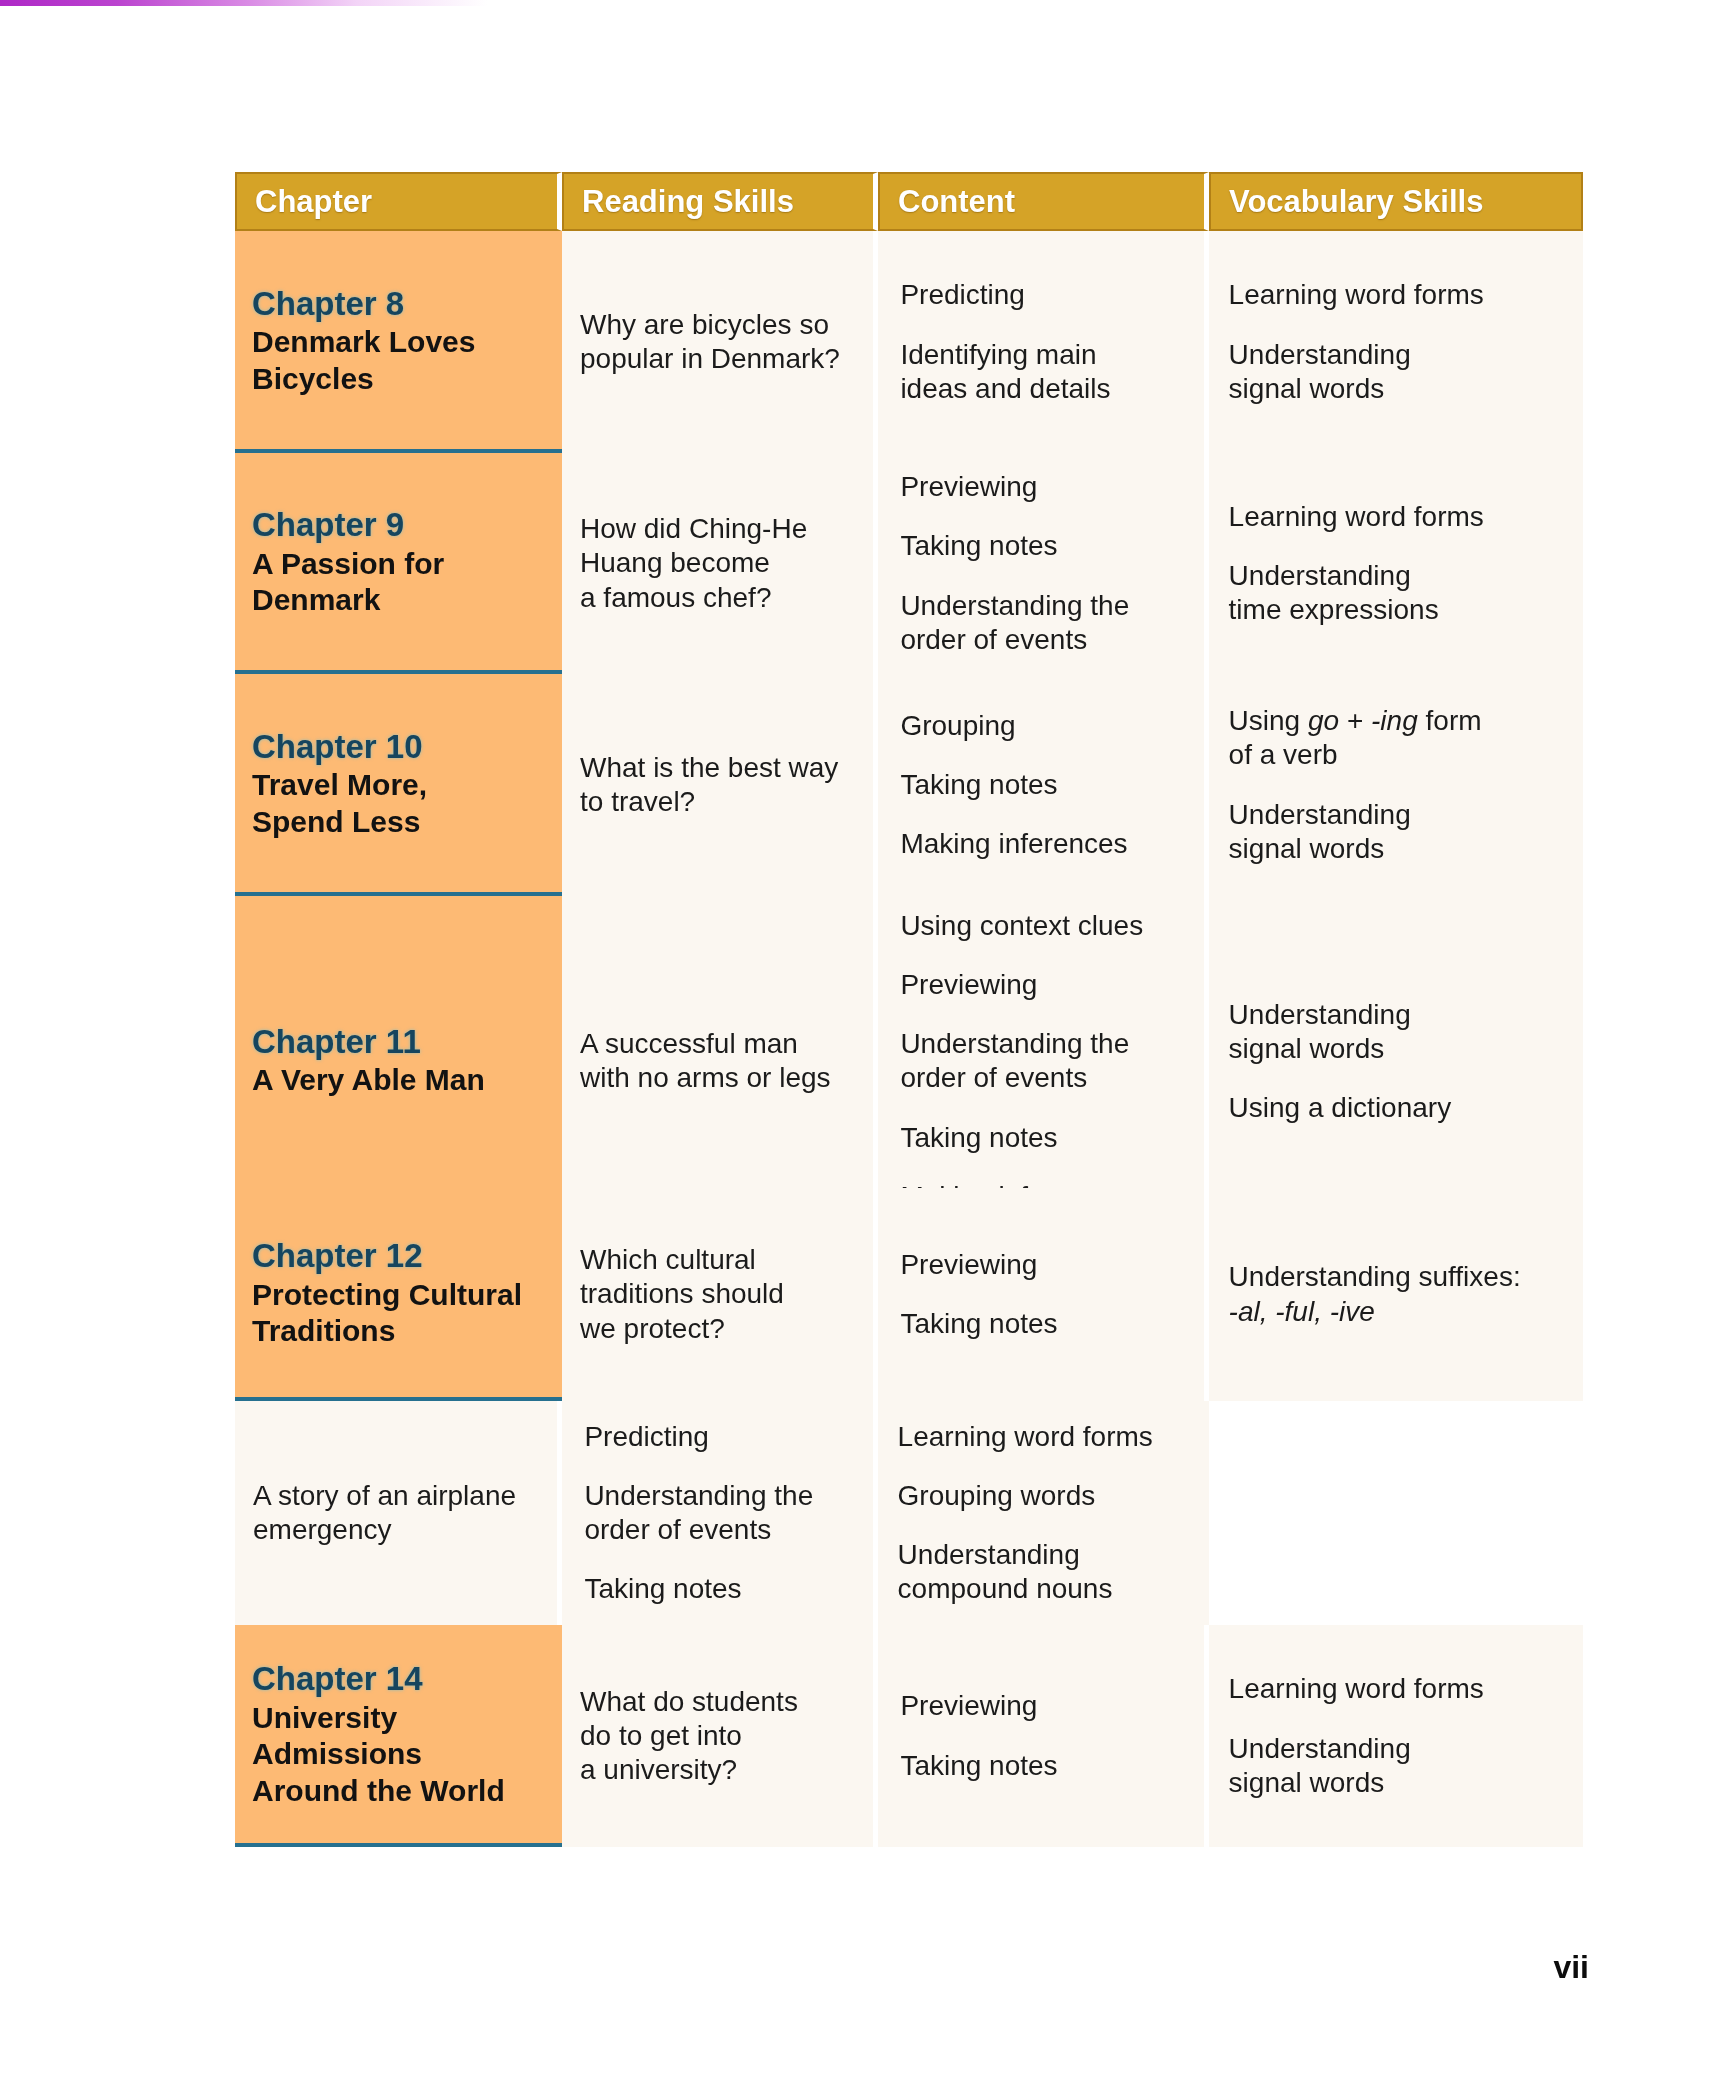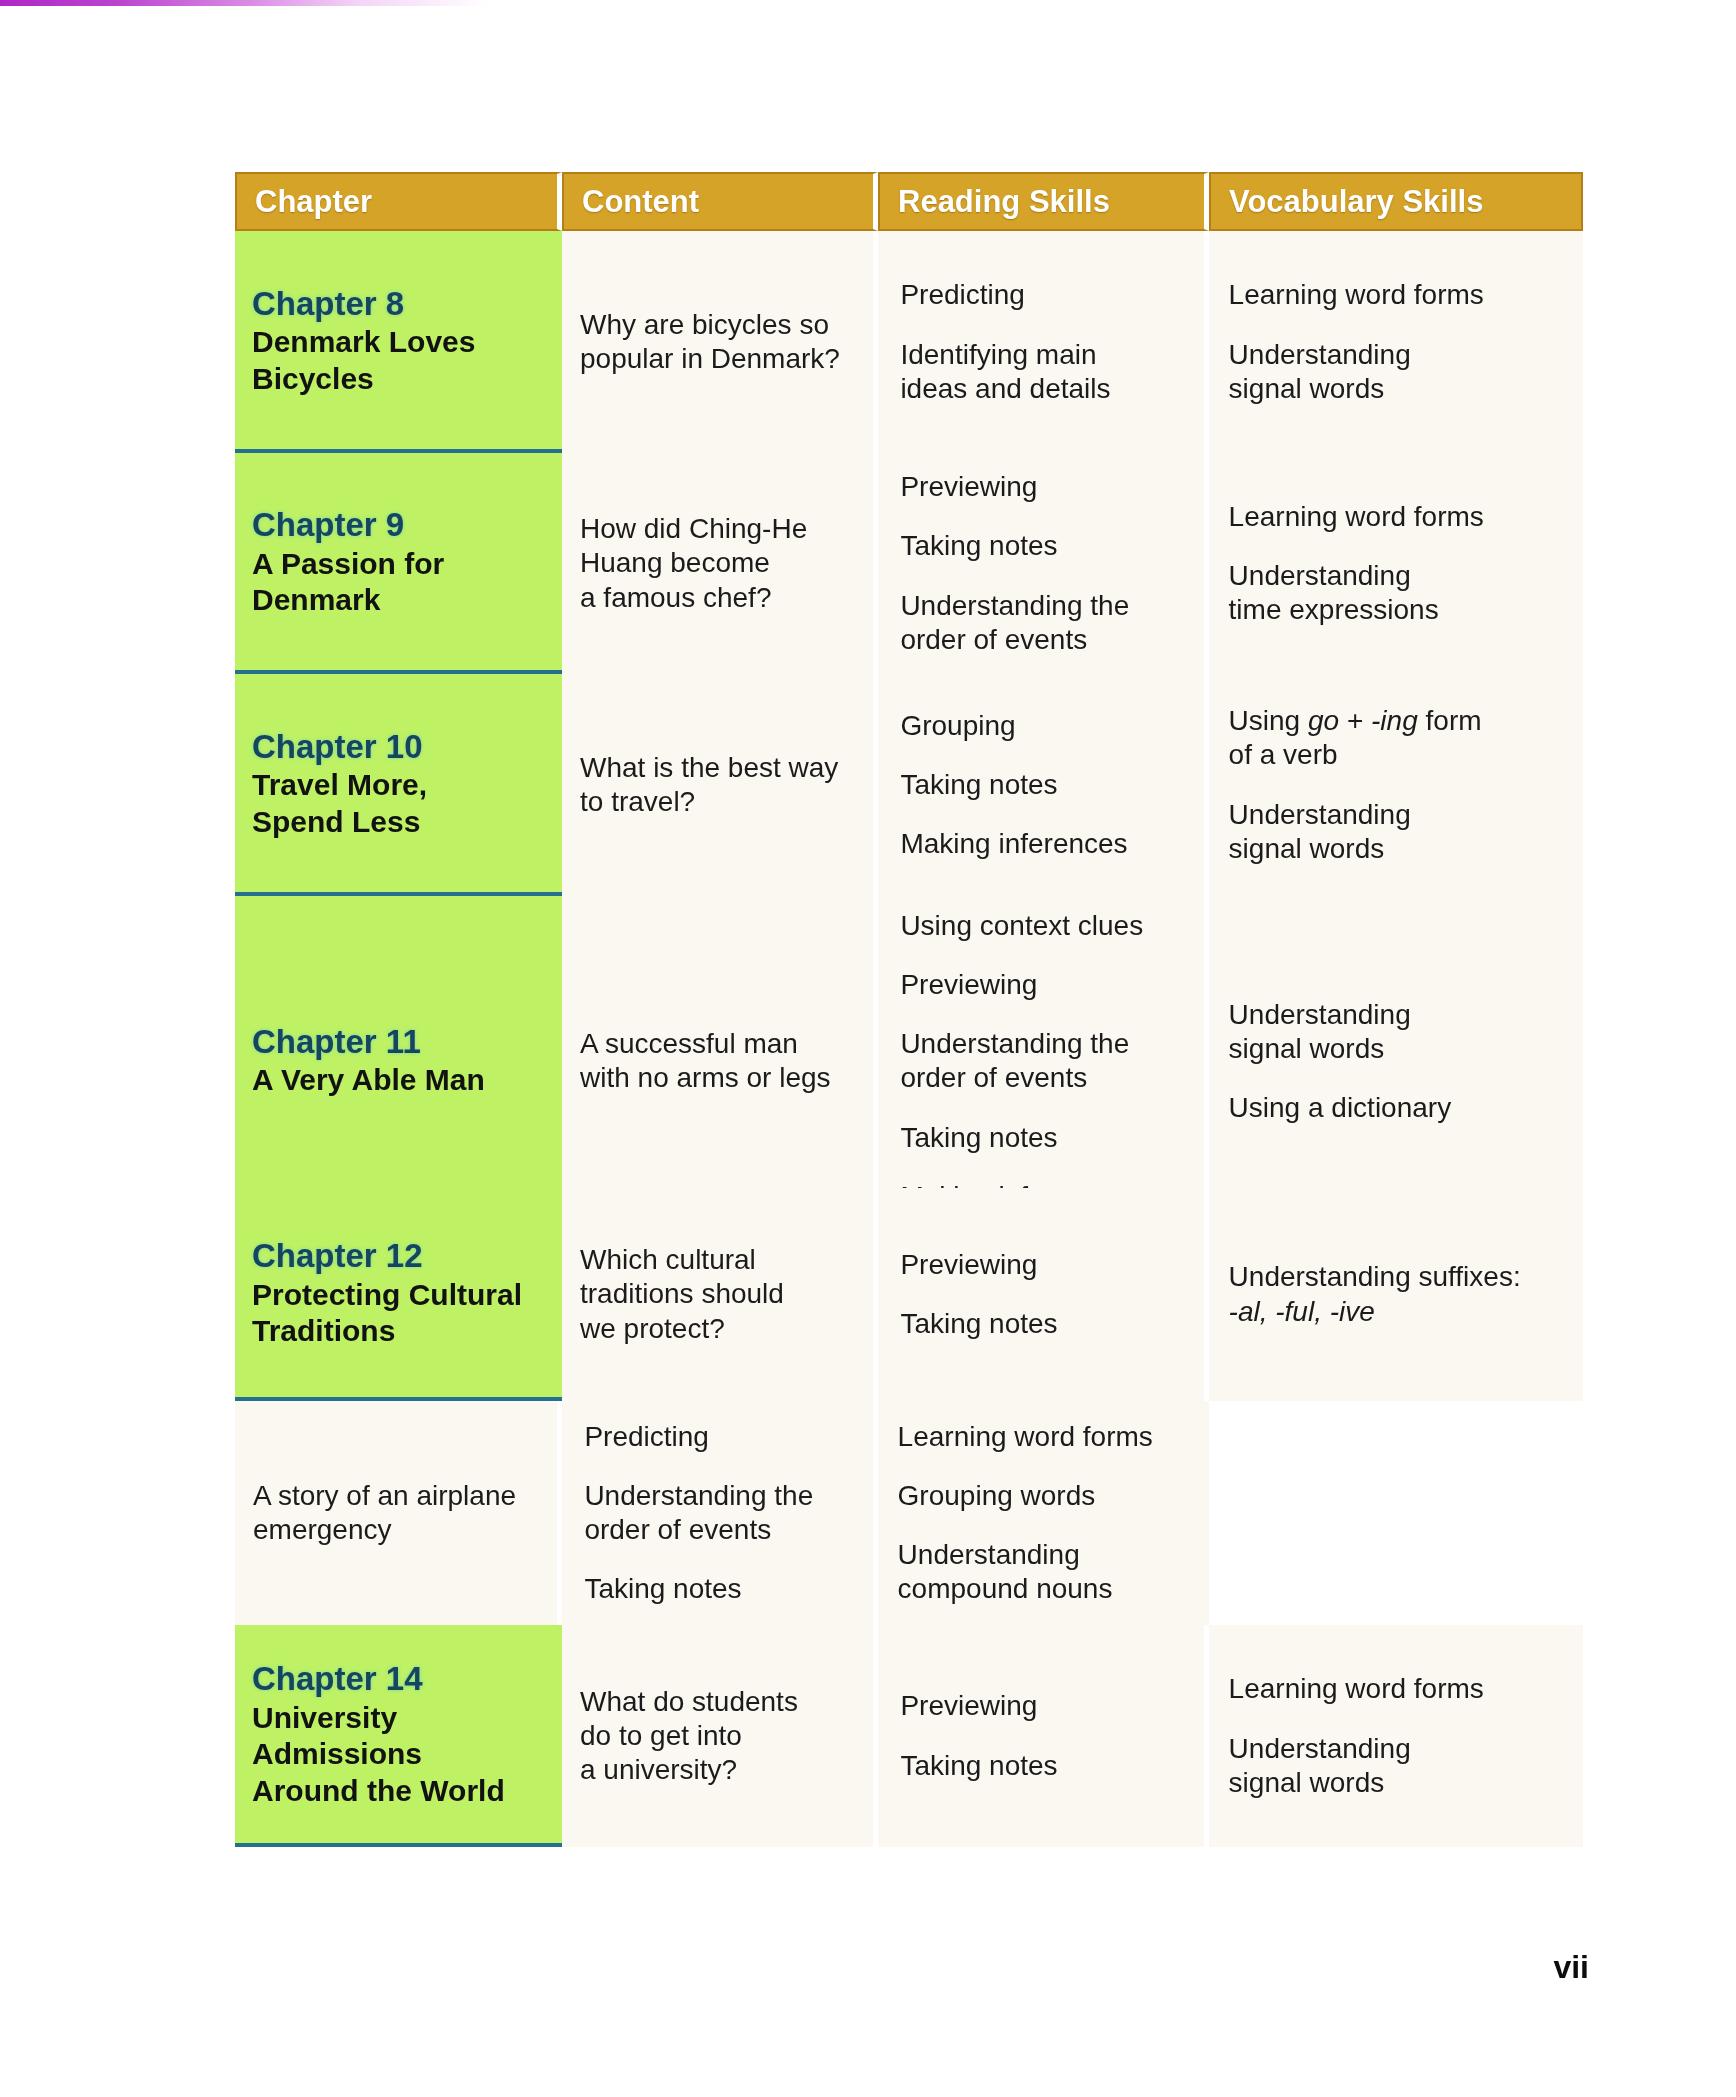--- a/index.html
+++ b/index.html
@@ -24,21 +24,21 @@
     font-size:31px; font-weight:bold;
     display:flex; align-items:center;
     padding-left:18px;
     text-shadow:0 0.7px 1.4px rgba(120,80,0,.5);
   }
   .header-cell.gap { border-right:5.6px solid #ffffff; }
   .body-row { }
   .r0{height:222px}.r1{height:221px}.r2{height:222px}.r3{height:292px}.r4{height:213px}.r5{height:224px}.r6{height:222px}
   .cell { display:flex; flex-direction:column; justify-content:center; }
   .c-chapter {
-    background:#bef264;
+    background:#fdba74;
     padding-left:17px; padding-right:5.6px;
     border-bottom:4.2px solid var(--rule,#26708f);
   }
   .c-tint { background:var(--column-tint,#fbf7f1); }
   .c-content { padding-left:18px; padding-right:21px; }
   .c-content, .c-reading { border-right:5.6px solid #ffffff; }
   .c-reading { padding-left:22.4px; padding-right:42px; }
   .c-vocab { padding-left:19.6px; padding-right:36px; }
   .ch-num {
     font-size:33px; font-weight:bold;
@@ -61,22 +61,22 @@
 </style>
 </head>
 <body>
 
 <div class="scan-artifact"></div>
 
 <div class="toc-table">
 
   <div class="grid-row header-row">
     <div class="header-cell gap">Chapter</div>
+    <div class="header-cell gap">Reading Skills</div>
     <div class="header-cell gap">Content</div>
-    <div class="header-cell gap">Reading Skills</div>
     <div class="header-cell">Vocabulary Skills</div>
   </div>
 
   <div class="grid-row body-row r0">
     <div class="cell c-chapter">
       <div class="ch-num">Chapter 8</div>
       <div class="ch-title">Denmark Loves
 Bicycles</div>
     </div>
     <div class="cell c-tint c-content">

